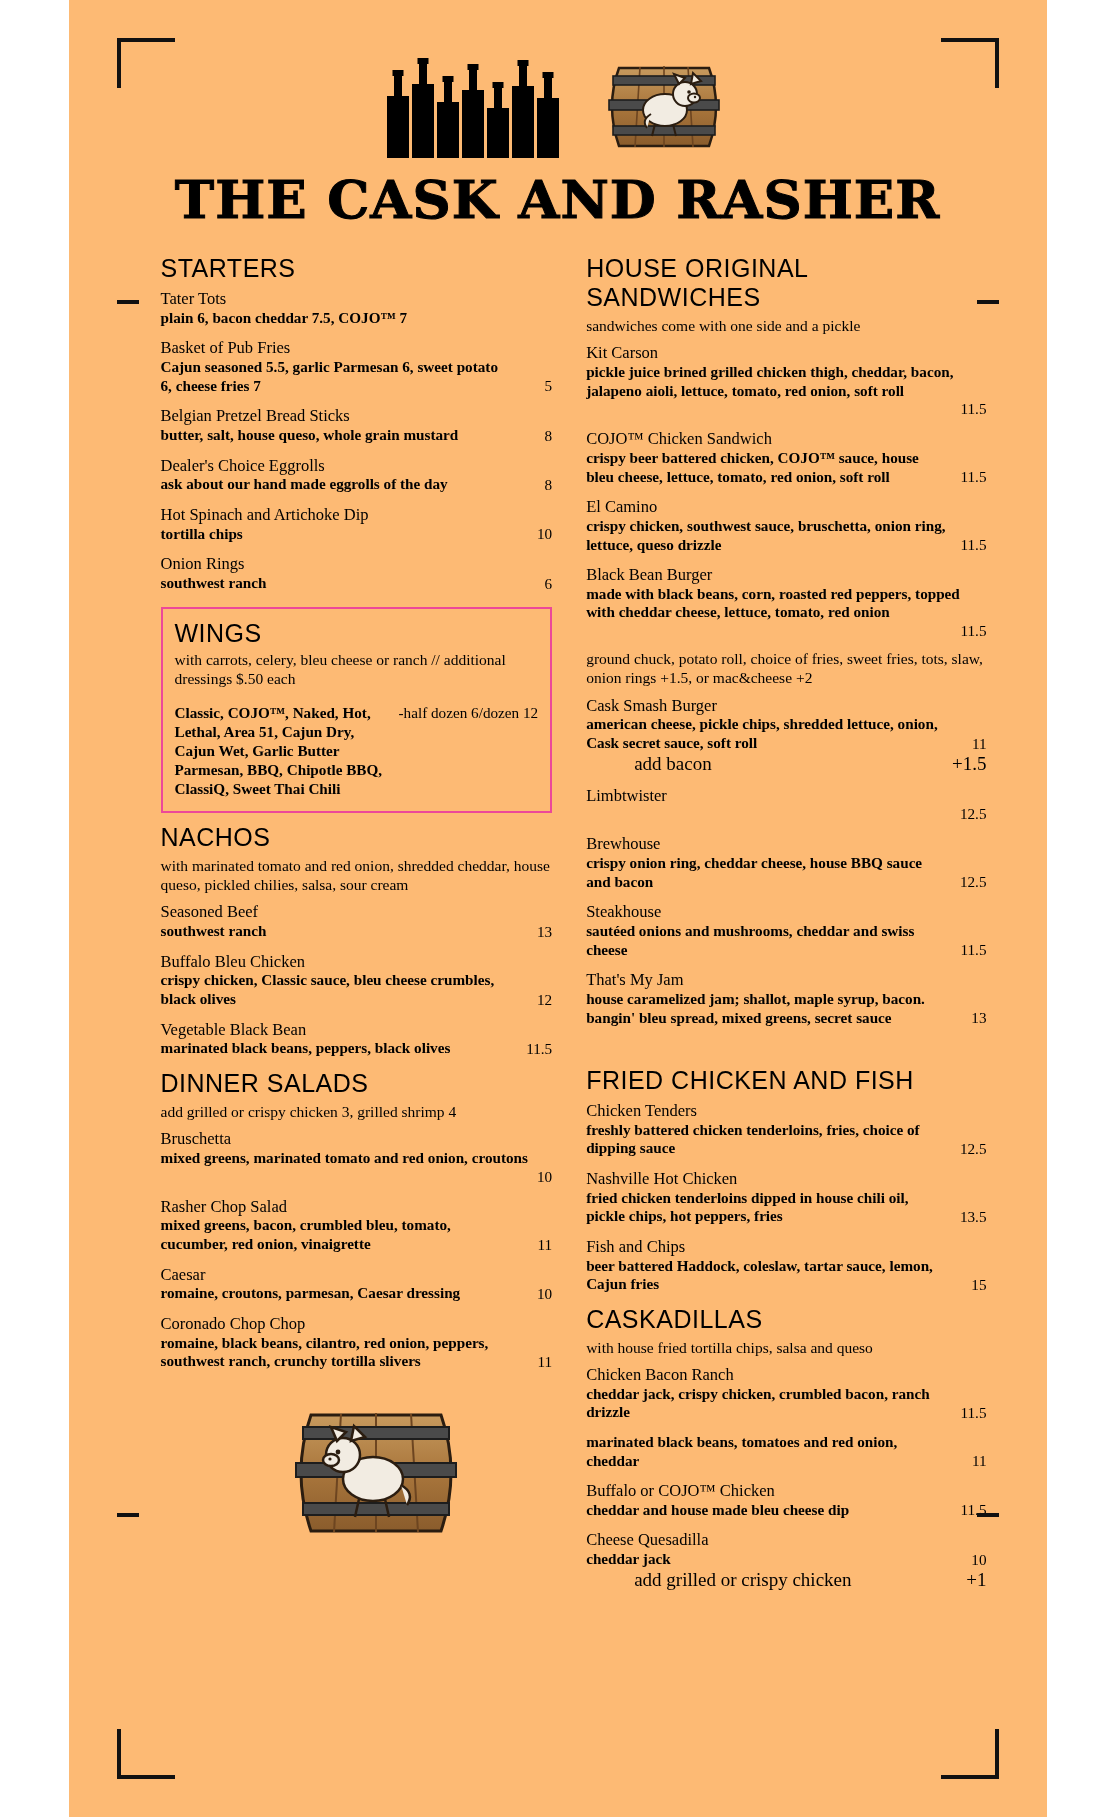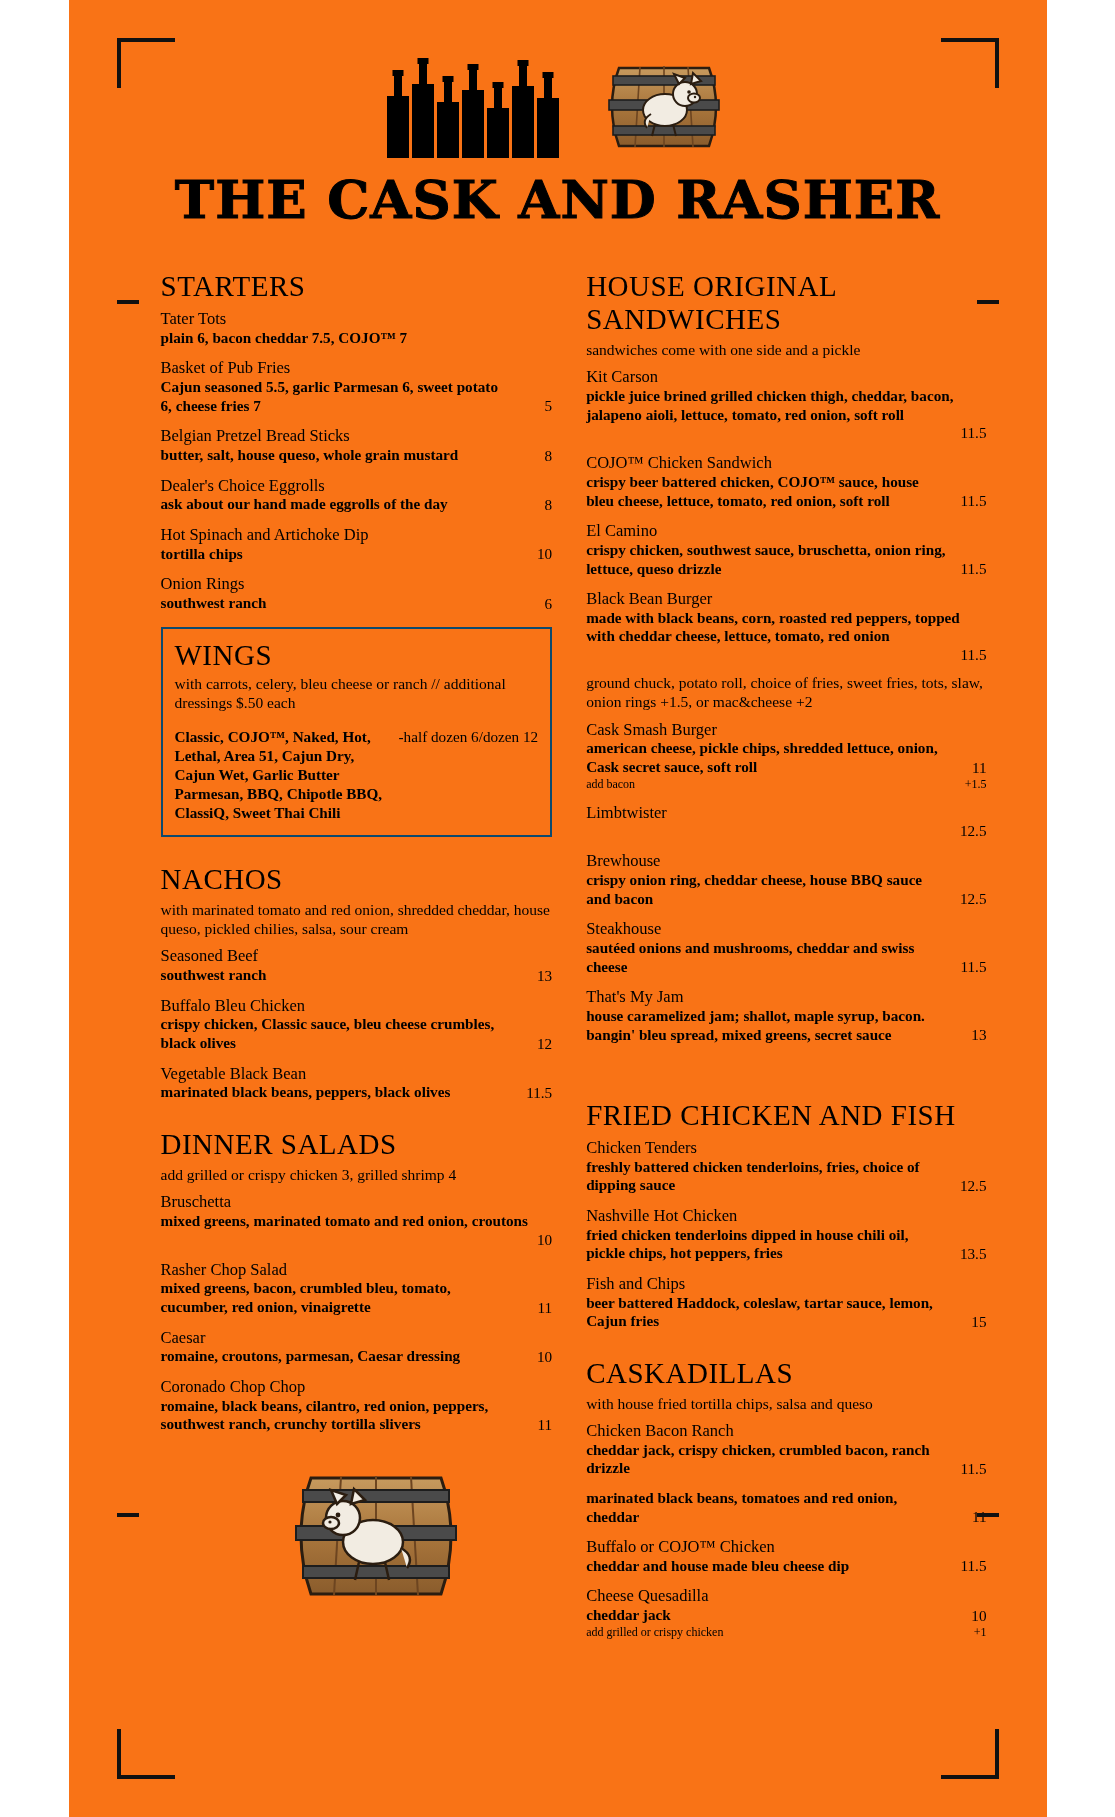--- a/index.html
+++ b/index.html
@@ -9,21 +9,21 @@
   }
   body {
     font-family: "Liberation Serif", serif;
     color: #000000;
   }
   .page {
     position: relative;
     width: 978px;
     height: 1817px;
     margin: 0 auto;
-    background: #f97316;
+    background: #fdba74;
     overflow: hidden;
   }
 
   
   .bracket {
     position: absolute;
     border-color: #111;
     border-style: solid;
     border-width: 0;
   }
@@ -83,24 +83,24 @@
     display: flex;
     padding: 14px 60px 0 60px;
     gap: 34px;
     align-items: flex-start;
   }
   .col { width: 470px; }
   .col-left { padding-left: 32px; width: 450px;}
   .col-right { width: 460px; }
 
   .section-title {
-    font-family: Liberation Serif, serif;
-    font-size: 29px;
+    font-family: Liberation Sans, sans-serif;
+    font-size: 25px;
     letter-spacing: 0.5px;
-    margin: 26px 0 6px 0;
+    margin: 10px 0 6px 0;
   }
   .section-sub {
     font-size: 15.5px;
     margin: -2px 0 8px 0;
     line-height: 1.25;
   }
 
   .item { margin-bottom: 11px; }
   .item-name {
     font-family: "Liberation Serif", serif;
@@ -128,26 +128,27 @@
     min-width: 30px;
   }
   .price-below {
     font-size: 15.2px;
     text-align: right;
     display: block;
   }
   .sub-price-row {
     display: flex;
     justify-content: space-between;
-    font-size: 12px;
+    font-size: 19px;
+    margin-left: 48px;
   }
 
   
   .wings-box {
-    border: 2px solid #0c4a6e;
+    border: 2px solid #ec4899;
     padding: 8px 12px 12px 12px;
     margin: 14px 0 6px 0;
   }
   .wings-box .section-title { margin-top: 2px; margin-bottom: 4px; }
   .wings-flavors {
     font-size: 15.2px;
     line-height: 1.24;
     margin-top: 16px;
   }
   .wings-price-row {

